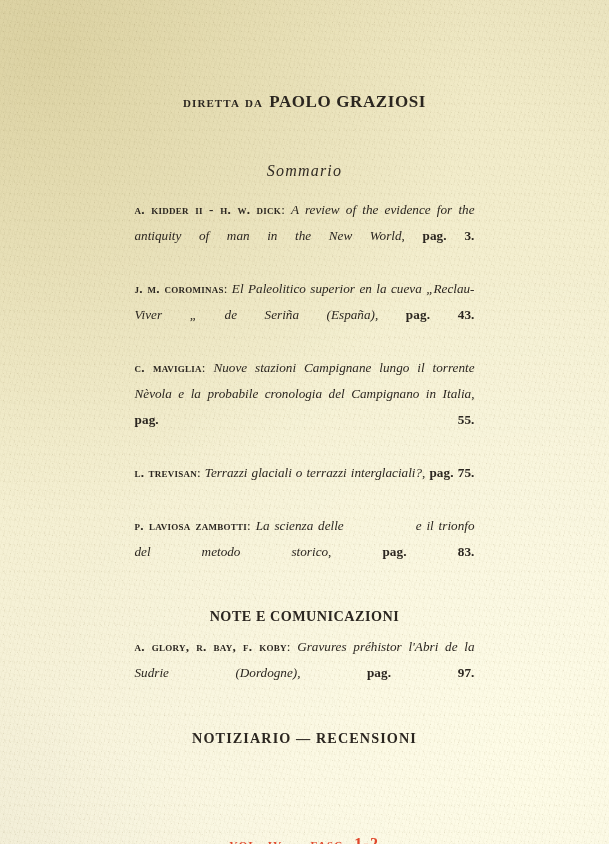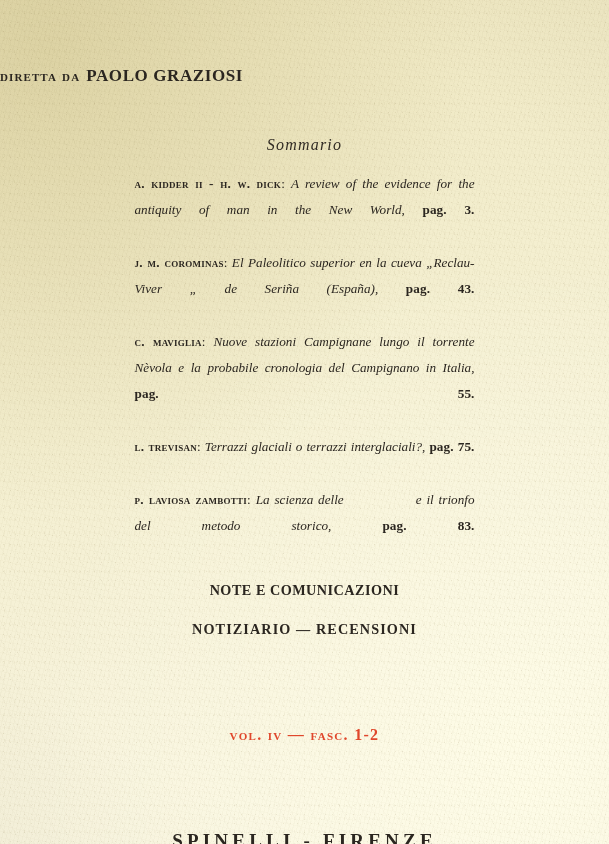--- a/index.html
+++ b/index.html
@@ -80,22 +80,22 @@
   }
   .title-line2 {
     font-size: 44px;
     letter-spacing: 9.5px;
     margin-top: 34px;
     padding-left: 9px;
   }
 
   
   .editor-line {
-    text-align: left;
-    margin-top: 66px;
+    text-align: center;
+    margin-top: 92px;
     white-space: nowrap;
     font-size: 15.5px;
   }
   .editor-label {
     font-variant: small-caps;
     text-transform: lowercase;
     font-weight: bold;
     letter-spacing: 1.1px;
     font-size: 16px;
   }
@@ -249,20 +249,25 @@
       </div>
 
       <div class="entry">
         <span class="author">P. Laviosa Zambotti</span><span>:</span>
         <span class="art-title">La scienza delle</span><span class="gap"></span><span class="art-title">e il trionfo del metodo storico</span><span>,</span>
         <span class="pag">pag. 83.</span>
       </div>
 
       <div class="section-head">NOTE E COMUNICAZIONI</div>
 
+      <div class="entry">
+        <span class="author">A. Glory, R. Bay, F. Koby</span><span>:</span>
+        <span class="art-title">Gravures préhistor l'Abri de la Sudrie (Dordogne)</span><span>,</span>
+        <span class="pag">pag. 97.</span>
+      </div>
 
       <div class="section-head spaced">NOTIZIARIO — RECENSIONI</div>
     </div>
 
     <div class="volume">
       <span class="sc">Vol. IV — Fasc. 1-2</span>
     </div>
 
     <div class="footer">
       <div class="publisher">SPINELLI - FIRENZE</div>

